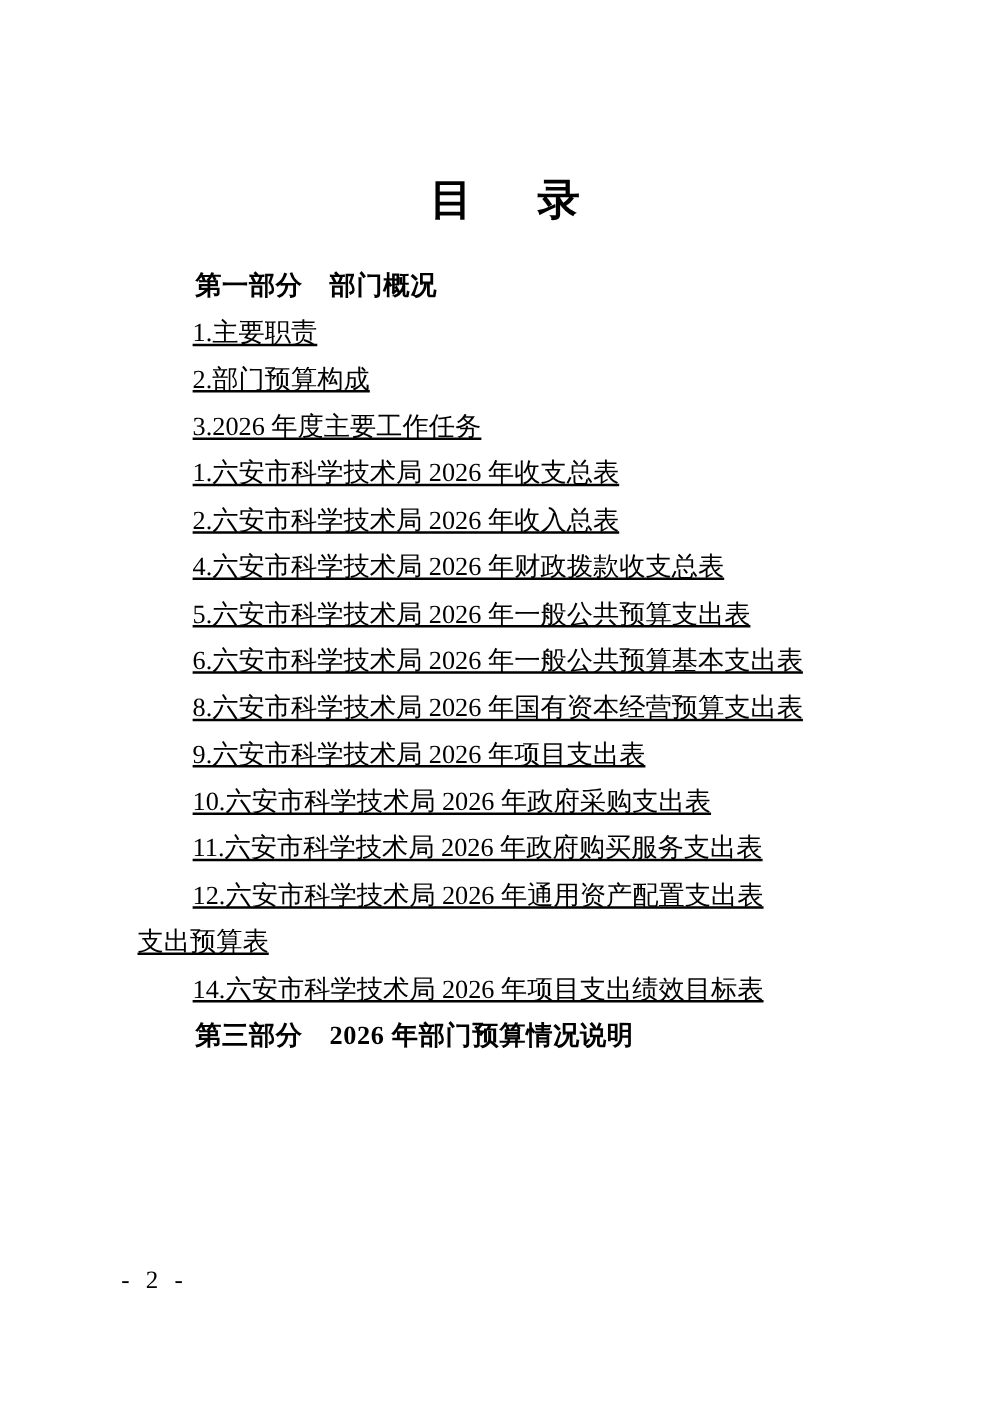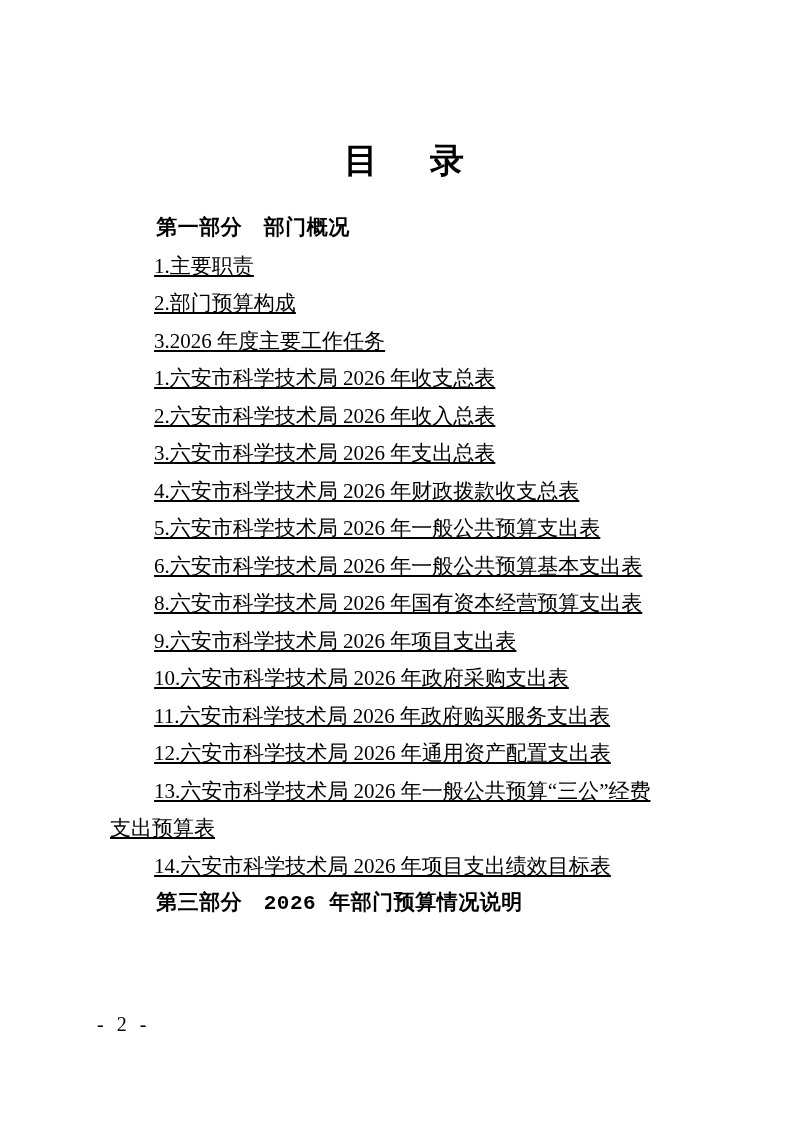--- a/index.html
+++ b/index.html
@@ -39,21 +39,21 @@
     line-height: 37.5px;
     text-align: justify;
   }
   .toc-body p {
     margin: 0;
     padding: 0;
   }
   .toc-heading {
     font-weight: bold;
     text-indent: 2.2em;
-    font-family: Liberation Mono, monospace;
+    font-family: Liberation Serif, serif;
     letter-spacing: 0.5px;
   }
   .toc-item {
     text-indent: 2.1em;
     font-weight: normal;
     text-decoration: underline;
   }
   .toc-item.continuation {
     text-indent: 0;
   }
@@ -74,29 +74,27 @@
 <div class="page">
   <h1 class="doc-title">目　录</h1>
 
   <div class="toc-body" id="toc-root">
       <p class="toc-heading">第一部分　部门概况</p>
       <p class="toc-item">1.主要职责</p>
       <p class="toc-item">2.部门预算构成</p>
       <p class="toc-item">3.2026 年度主要工作任务</p>
       <p class="toc-item">1.六安市科学技术局 2026 年收支总表</p>
       <p class="toc-item">2.六安市科学技术局 2026 年收入总表</p>
-      <p class="toc-item">3.六安市科学技术局 2026 年支出总表</p>
       <p class="toc-item">4.六安市科学技术局 2026 年财政拨款收支总表</p>
       <p class="toc-item">5.六安市科学技术局 2026 年一般公共预算支出表</p>
       <p class="toc-item">6.六安市科学技术局 2026 年一般公共预算基本支出表</p>
       <p class="toc-item">8.六安市科学技术局 2026 年国有资本经营预算支出表</p>
       <p class="toc-item">9.六安市科学技术局 2026 年项目支出表</p>
       <p class="toc-item">10.六安市科学技术局 2026 年政府采购支出表</p>
       <p class="toc-item">11.六安市科学技术局 2026 年政府购买服务支出表</p>
       <p class="toc-item">12.六安市科学技术局 2026 年通用资产配置支出表</p>
-      <p class="toc-item">13.六安市科学技术局 2026 年一般公共预算“三公”经费</p>
       <p class="toc-item continuation">支出预算表</p>
       <p class="toc-item">14.六安市科学技术局 2026 年项目支出绩效目标表</p>
       <p class="toc-heading">第三部分　2026 年部门预算情况说明</p>
     </div>
 
   <div class="page-number">- 2 -</div>
 </div>
 
 </body></html>

